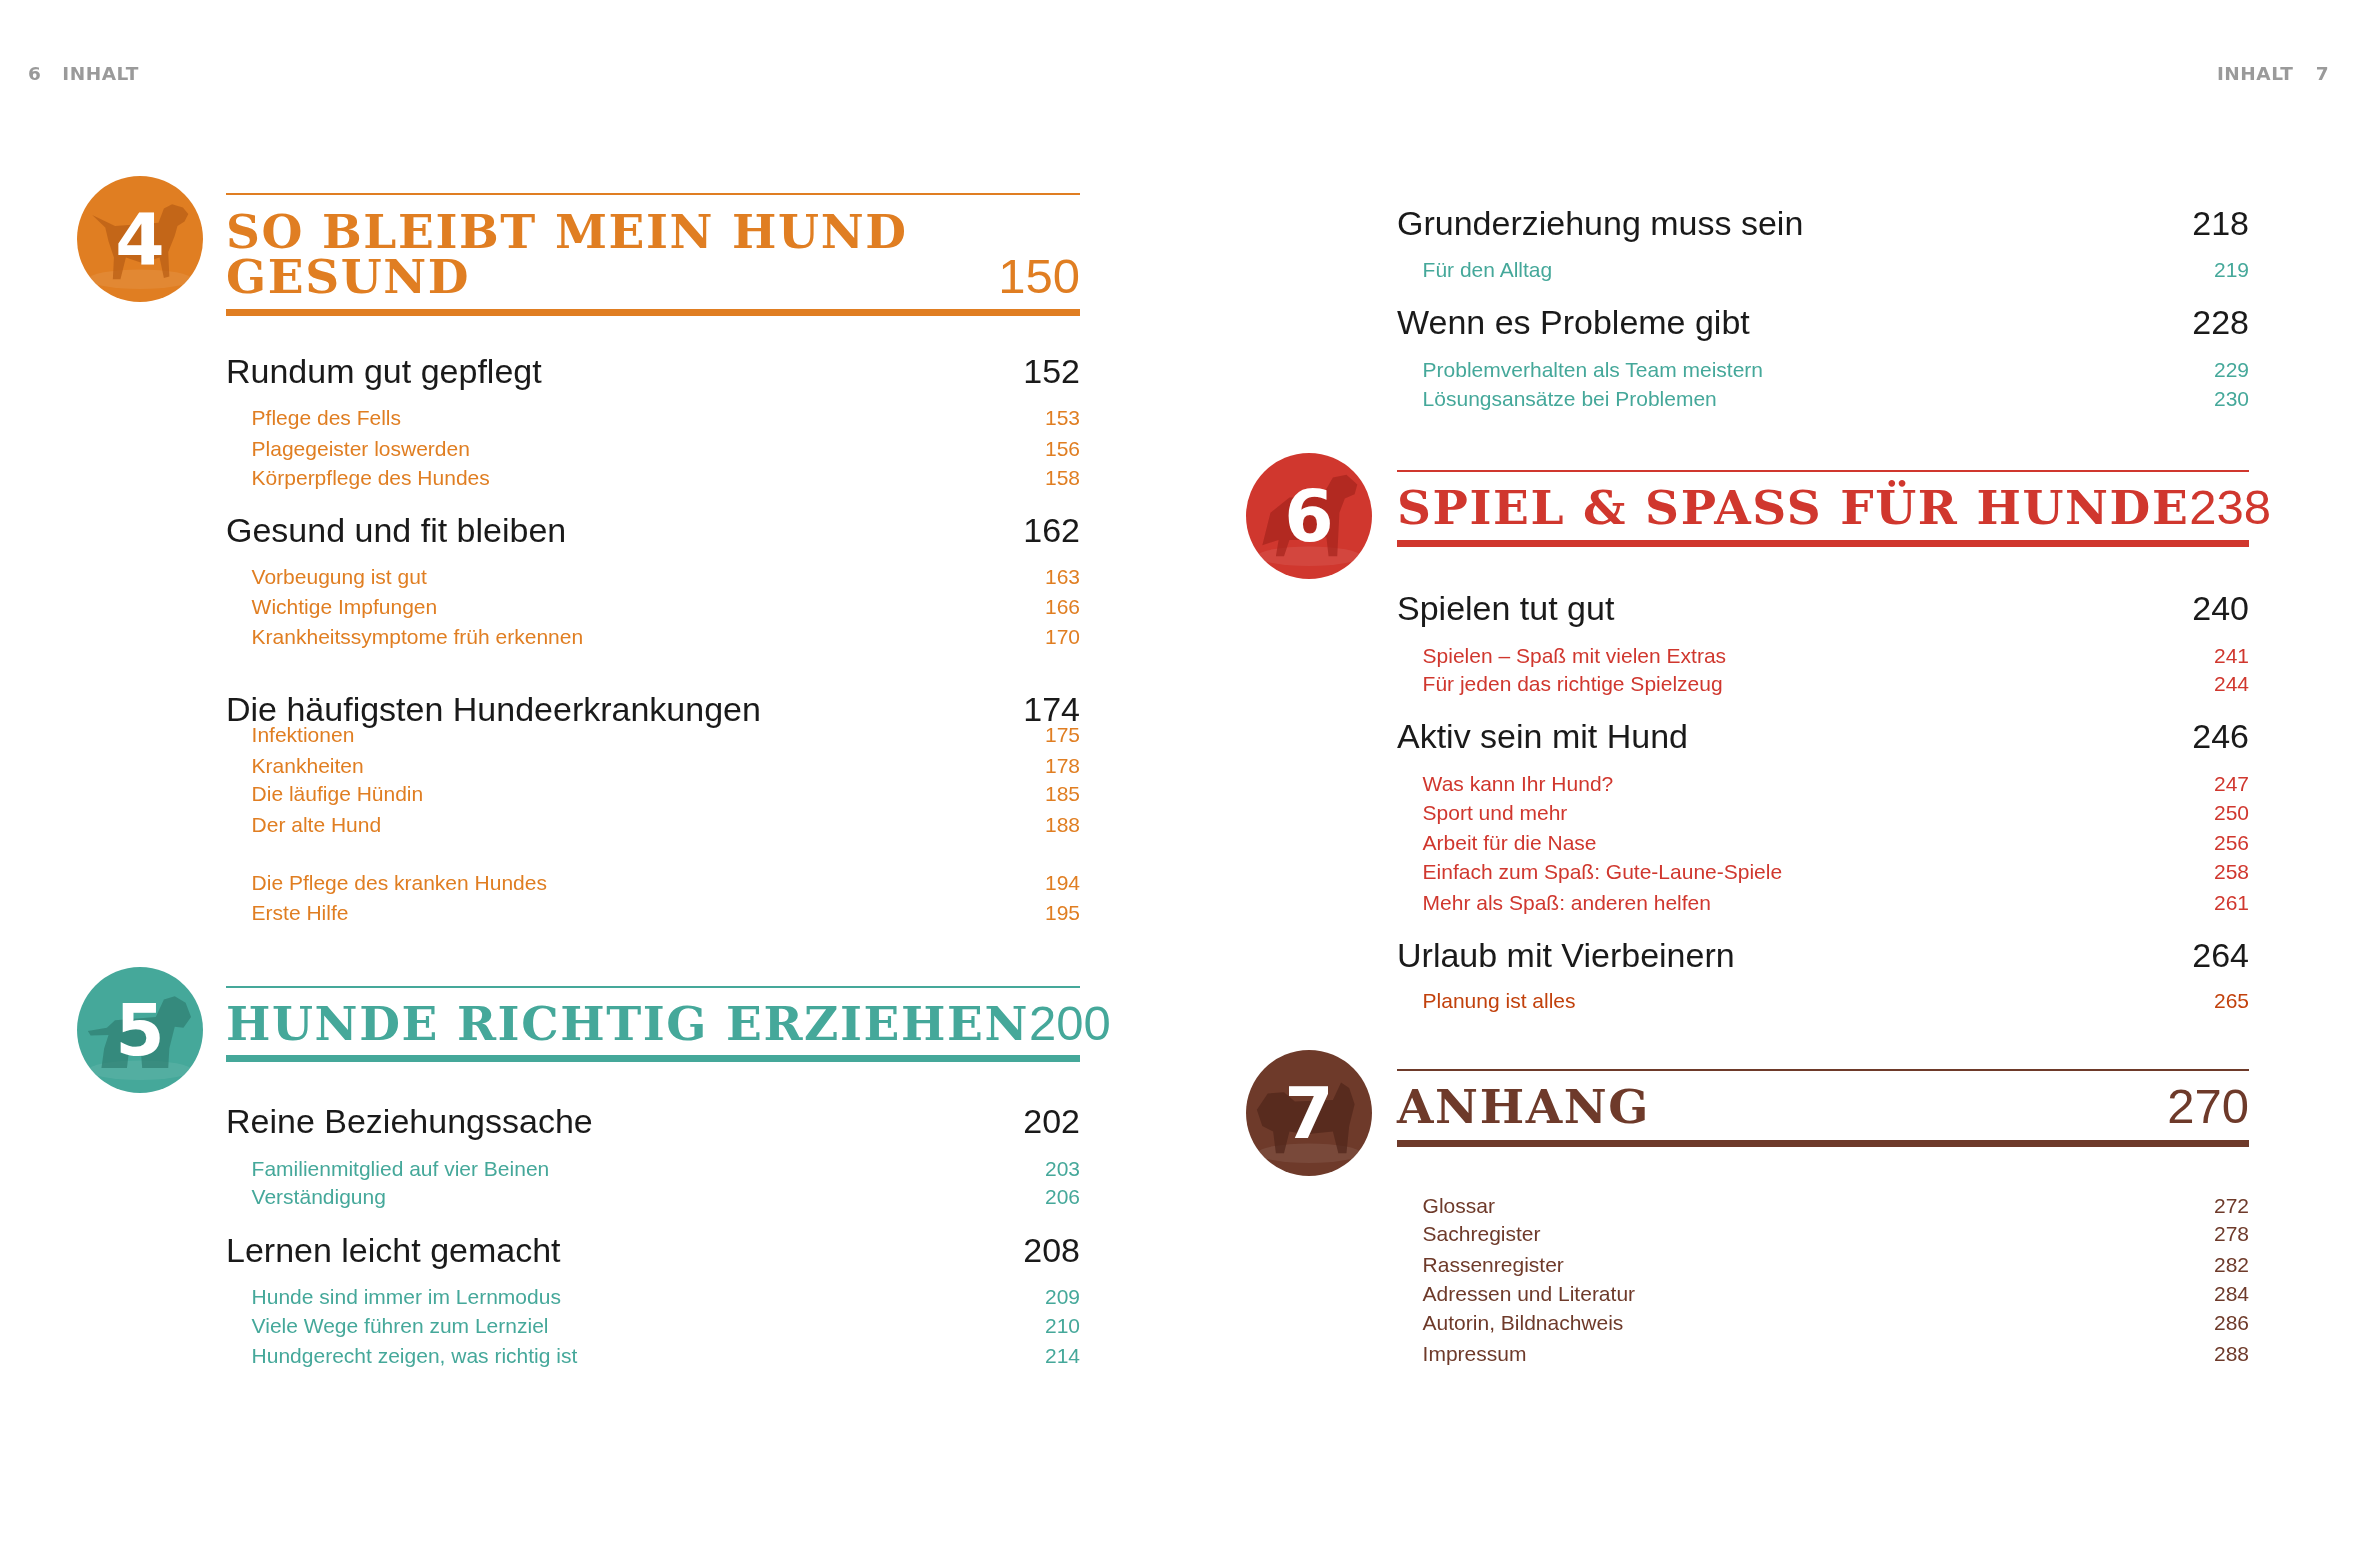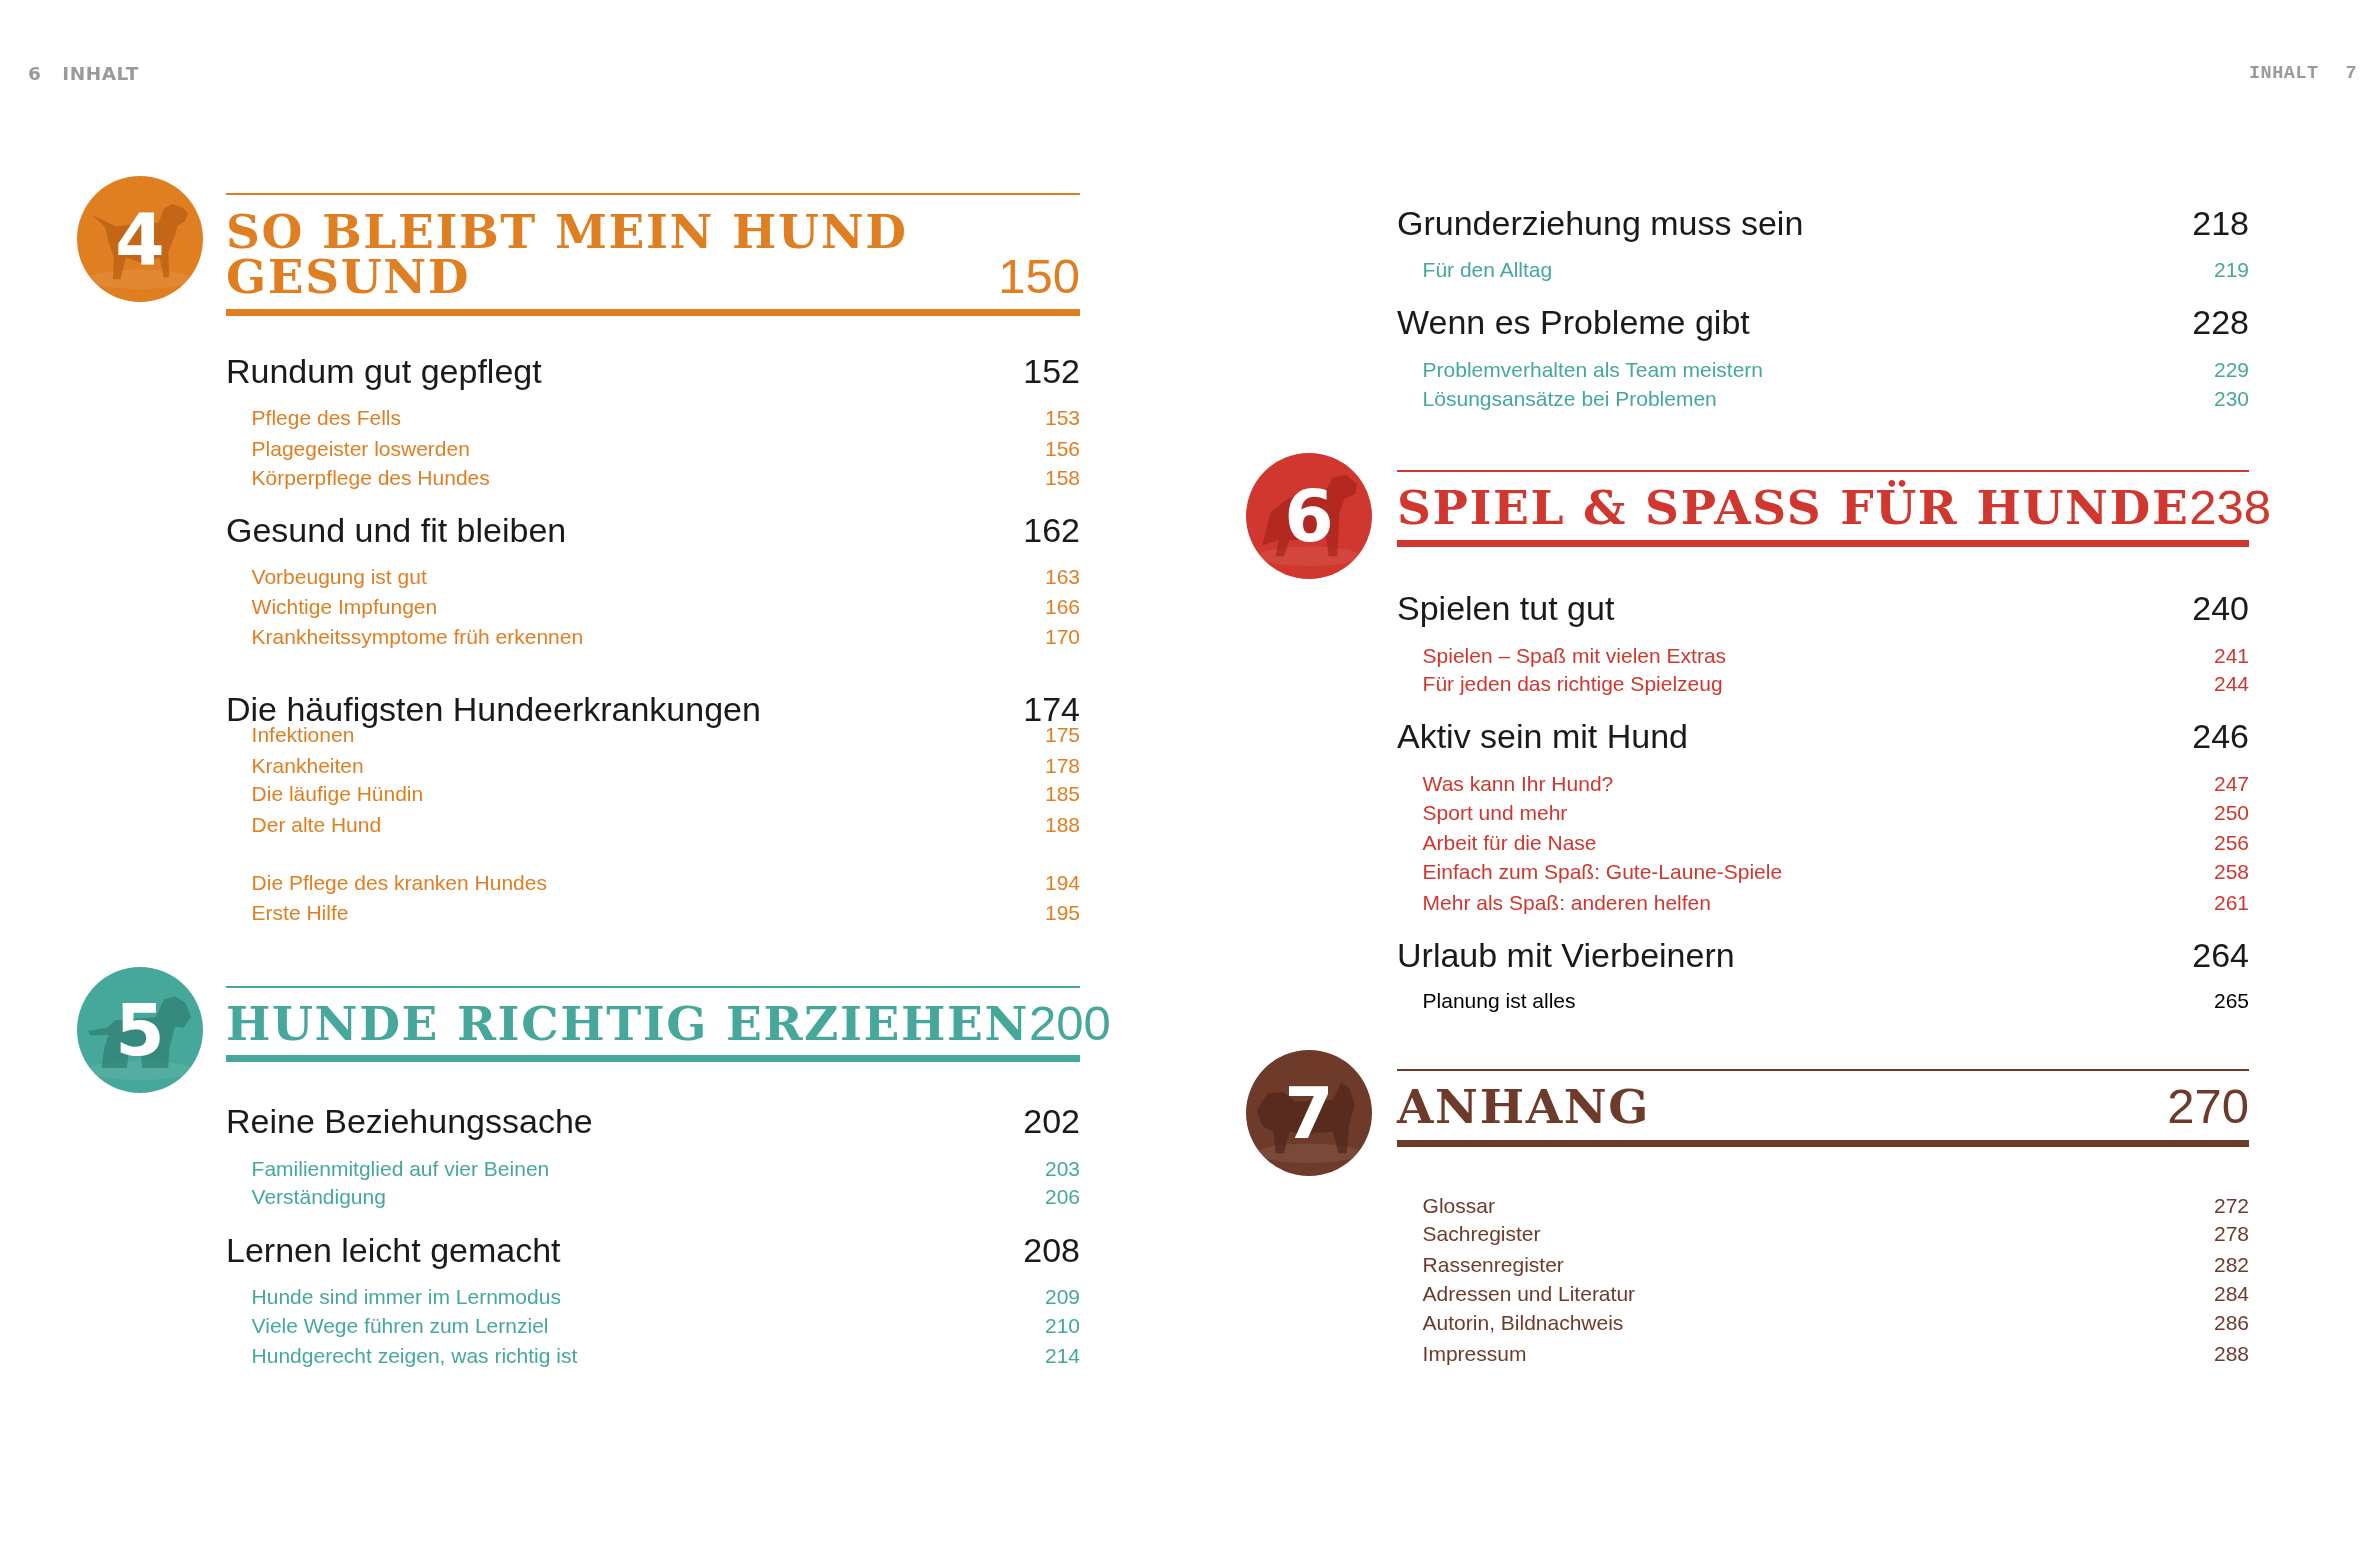--- a/index.html
+++ b/index.html
@@ -19,21 +19,21 @@
   .badge svg.dog { position: absolute; left: 0; top: 0; width: 126px; height: 126px; }
   .badge .num { position: absolute; left: 0; right: 0; top: 0; bottom: 0; display: flex; align-items: center; justify-content: center; font-family: "DejaVu Sans", sans-serif; font-weight: bold; font-size: 71px; color: #ffffff; line-height: 1; }
 </style>
 </head>
 <body>
 
 <div class="runhead" style="left:28px;">
   <span>6</span>
   <span style="margin-left:14px;">INHALT</span>
 </div>
-<div class="runhead" style="right:20px;font-family:Liberation Mono, monospace;">
+<div class="runhead" style="right:48px;">
   <span>INHALT</span>
   <span style="margin-left:15.2px;">7</span>
 </div>
 
 <div class="badge" style="left:77px; top:176px; background:#e07e22;">
   <svg class="dog" viewBox="0 0 232 232">
     <ellipse cx="116" cy="190" rx="95" ry="18" fill="#ffffff" opacity="0.08"></ellipse>
     <path d="M28 72 L70 92 L150 86 L160 60 L175 52 L195 58 L205 70 L198 84 L185 92 L180 110 L168 140 L170 185 L160 188 L152 150 L120 160 L90 150 L80 190 L66 190 L68 150 L58 120 L52 95 Z" fill="#b95f15" opacity="0.75"></path>
   </svg>
   <div class="num">4</div>
@@ -234,21 +234,21 @@
     </div>
   <div class="row sub" style="top:891px; color:#d0372e;">
       <span>Mehr als Spaß: anderen helfen</span>
       <span>261</span>
     </div>
 
   <div class="row sec" style="top:936px;">
     <span>Urlaub mit Vierbeinern</span>
     <span>264</span>
   </div>
-  <div class="row sub" style="top:989px; color:#000000;">
+  <div class="row sub" style="top:989px; color:#c2410c;">
       <span>Planung ist alles</span>
       <span>265</span>
     </div>
 </div>
 
 <div class="badge" style="left:1246px; top:1050px; background:#6e3a2a;">
   <svg class="dog" viewBox="0 0 232 232">
     <ellipse cx="116" cy="190" rx="95" ry="18" fill="#ffffff" opacity="0.08"></ellipse>
     <path d="M20 110 L40 80 L70 78 L90 95 L160 92 L175 60 L190 70 L200 100 L190 140 L185 190 L170 190 L160 150 L110 155 L80 150 L70 190 L55 190 L50 150 L30 140 Z" fill="#4f251a" opacity="0.7"></path>
   </svg>

